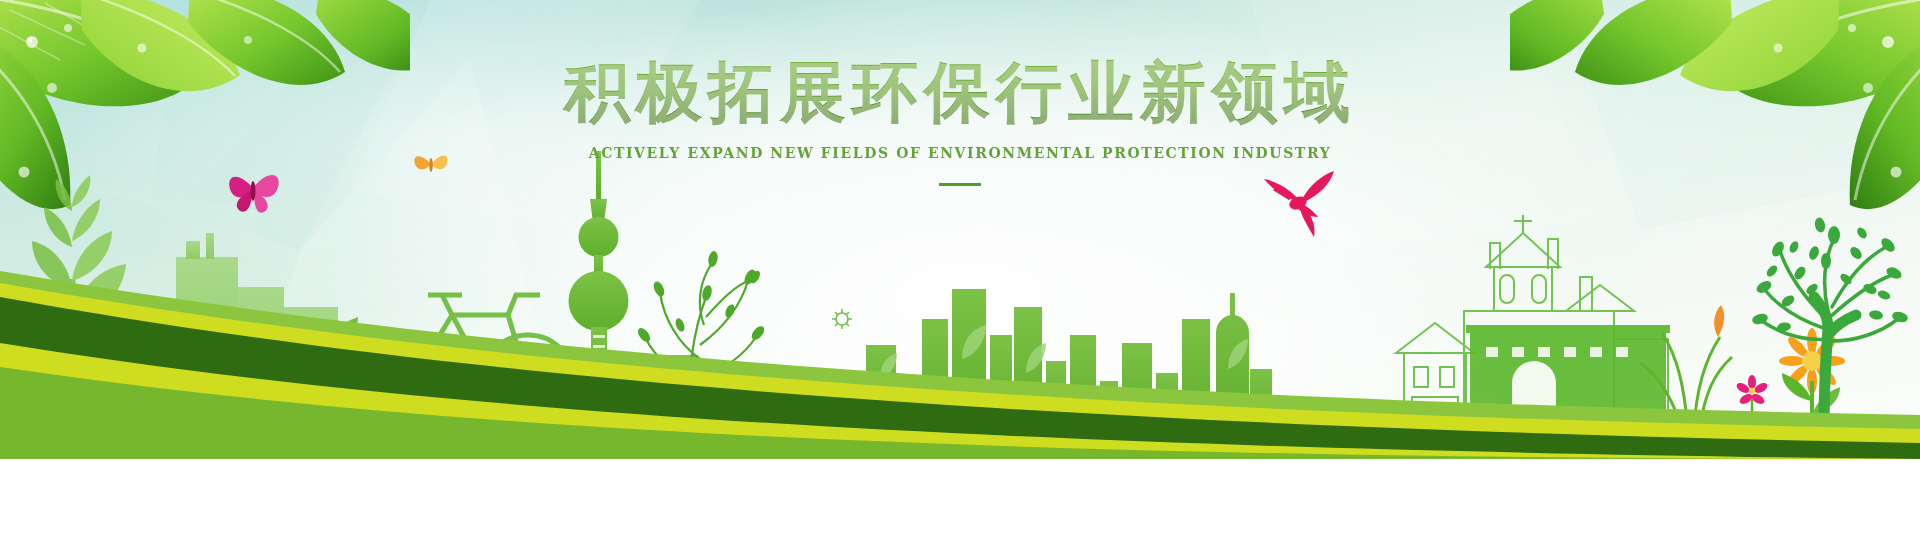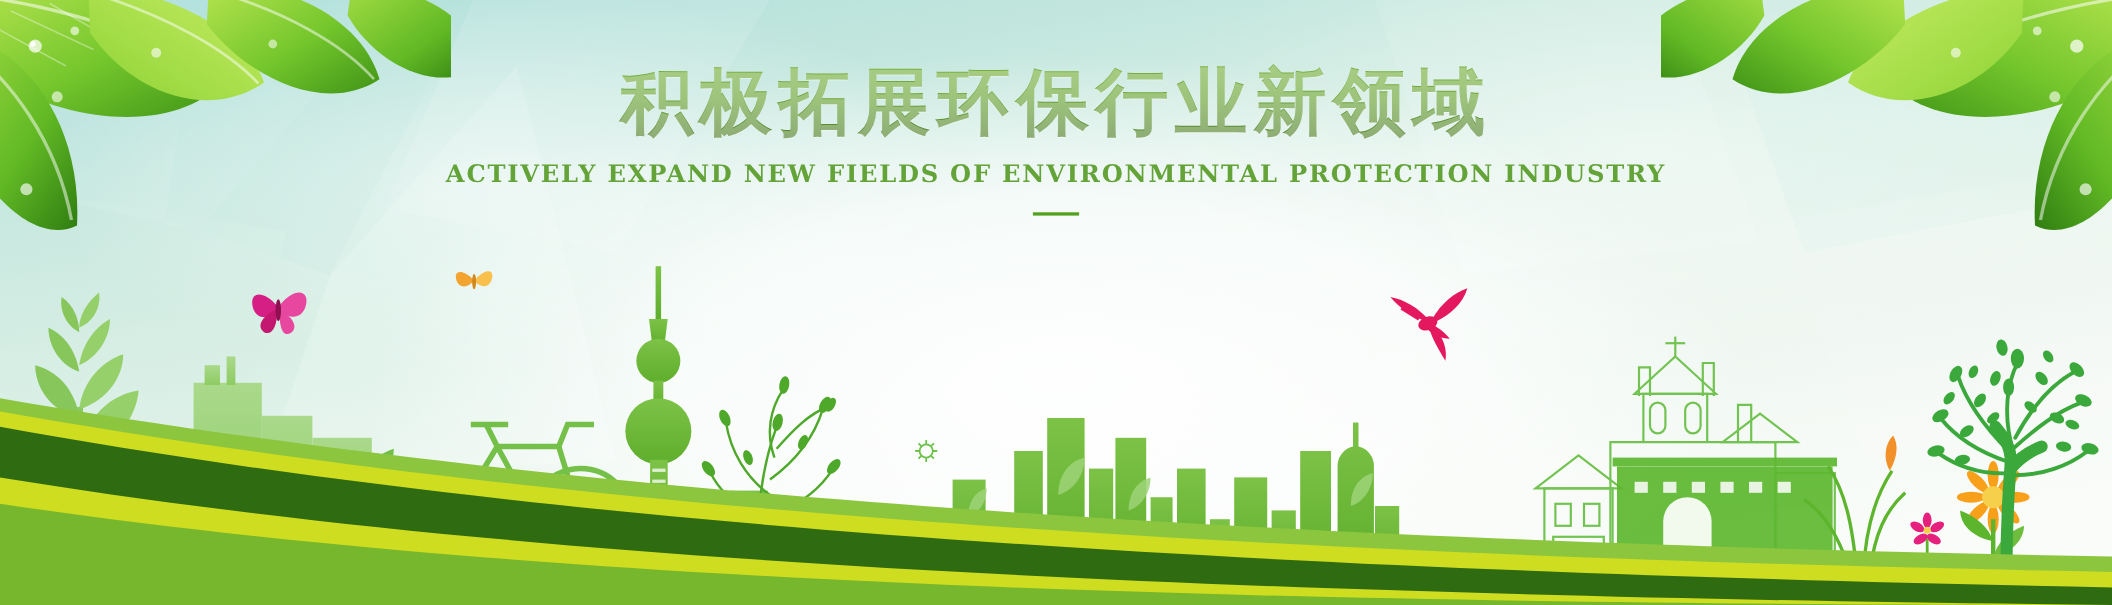--- a/index.html
+++ b/index.html
@@ -5,21 +5,21 @@
   * { margin:0; padding:0; box-sizing:border-box; }
   html,body { width:1920px; height:550px; overflow:hidden; }
   body {
     font-family:"Liberation Sans", sans-serif;
     background:#ffffff;
   }
 
   #banner {
     position:relative;
     width:1920px;
-    height:550px;
+    height:459px;
     overflow:hidden;
   }
 
   
   .bg-sky {
     position:absolute; inset:0;
     background:
       radial-gradient(ellipse 900px 420px at 50% 62%, rgba(255,255,255,0.95) 0%, rgba(255,255,255,0.75) 38%, rgba(255,255,255,0) 70%),
       linear-gradient(170deg, #a8ddda 0%, #bfe5dd 18%, #d6eee4 38%, #eaf5ee 58%, #f6faf6 78%, #fbfdfa 100%);
   }
@@ -55,21 +55,21 @@
     color:#5f9b37;
     background:linear-gradient(180deg,#7cb342 0%,#6aa436 45%,#4e7d2a 100%);
     -webkit-background-clip:text;
     background-clip:text;
     -webkit-text-fill-color:transparent;
     text-shadow:0 1px 0 rgba(255,255,255,.35);
   }
   .subtitle-en {
     margin-top:16px;
     font-family:"DejaVu Serif","Liberation Serif", serif;
-    font-size:22px;
+    font-size:14px;
     font-weight:700;
     letter-spacing:1.6px;
     color:#63a338;
   }
   .divider {
     margin:22px auto 0;
     width:42px; height:3px;
     background:#53a01f;
   }
   .slogan {

